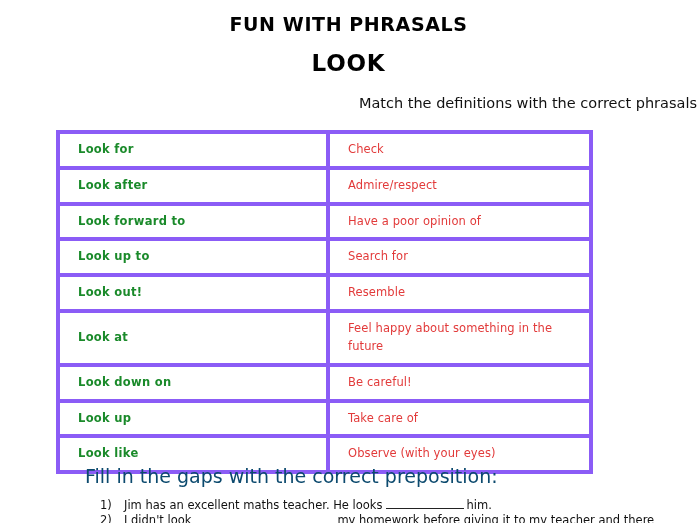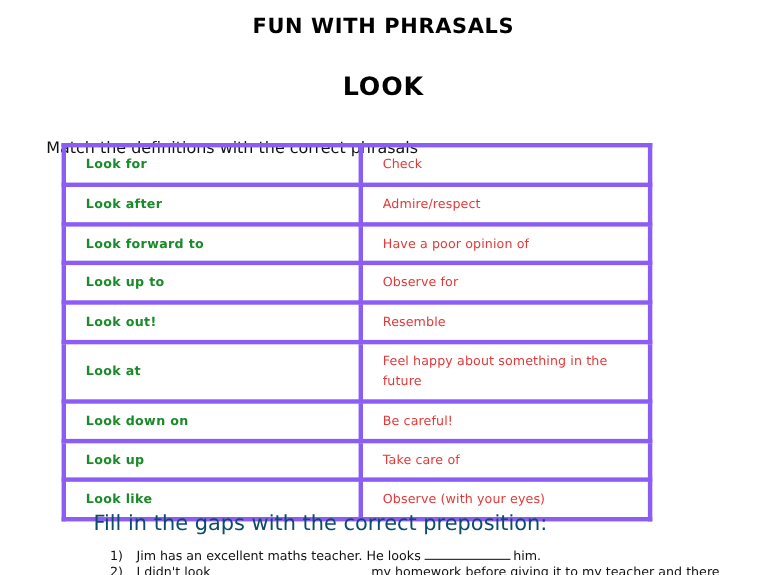--- a/index.html
+++ b/index.html
@@ -37,32 +37,33 @@
     padding-top: 11px;
     line-height: 1.1;
   }
   .title-sub {
     text-align: center;
     font-family: "DejaVu Sans", sans-serif;
     font-weight: bold;
     font-size: 23px;
     letter-spacing: 0.8px;
     color: #000000;
-    margin: 16px;
+    margin: 0;
     padding-top: 16px;
     line-height: 1.1;
   }
   .instruction {
     font-family: "DejaVu Sans", sans-serif;
     font-size: 14.5px;
     color: #111111;
     margin: 0;
     padding-top: 20px;
-    padding-left: 42px;
-    line-height: 1.1;
+    padding-left: 92px;
+    line-height: 1.1;
+    text-align: right;
   }
 
   
   .match-table {
     position: absolute;
     left: 56px;
     top: 127px;
     width: 525px;
     border-collapse: collapse;
     table-layout: fixed;
@@ -196,21 +197,21 @@
         </td>
       </tr>
       <tr>
         <td class="col-phrasal">
           <div class="cell-inner">
             <span class="phrasal-text">Look up to</span>
           </div>
         </td>
         <td class="col-definition">
           <div class="cell-inner">
-            <span class="definition-text">Observe for</span>
+            <span class="definition-text">Search for</span>
           </div>
         </td>
       </tr>
       <tr>
         <td class="col-phrasal">
           <div class="cell-inner">
             <span class="phrasal-text">Look out!</span>
           </div>
         </td>
         <td class="col-definition">

